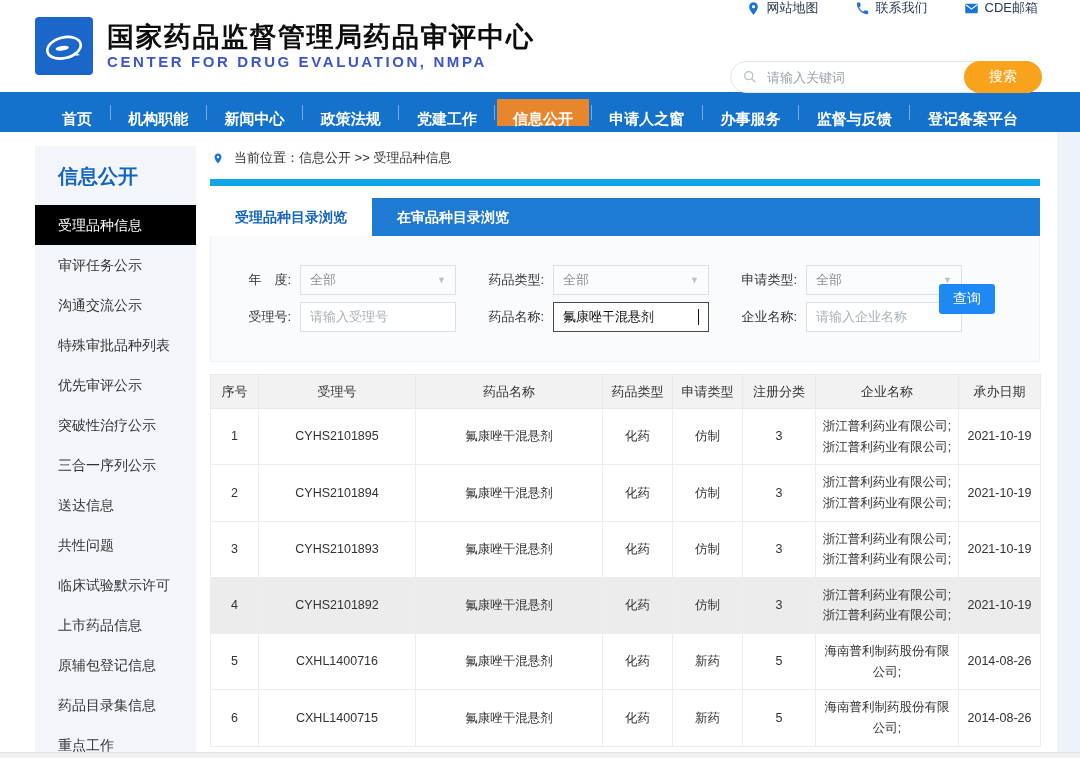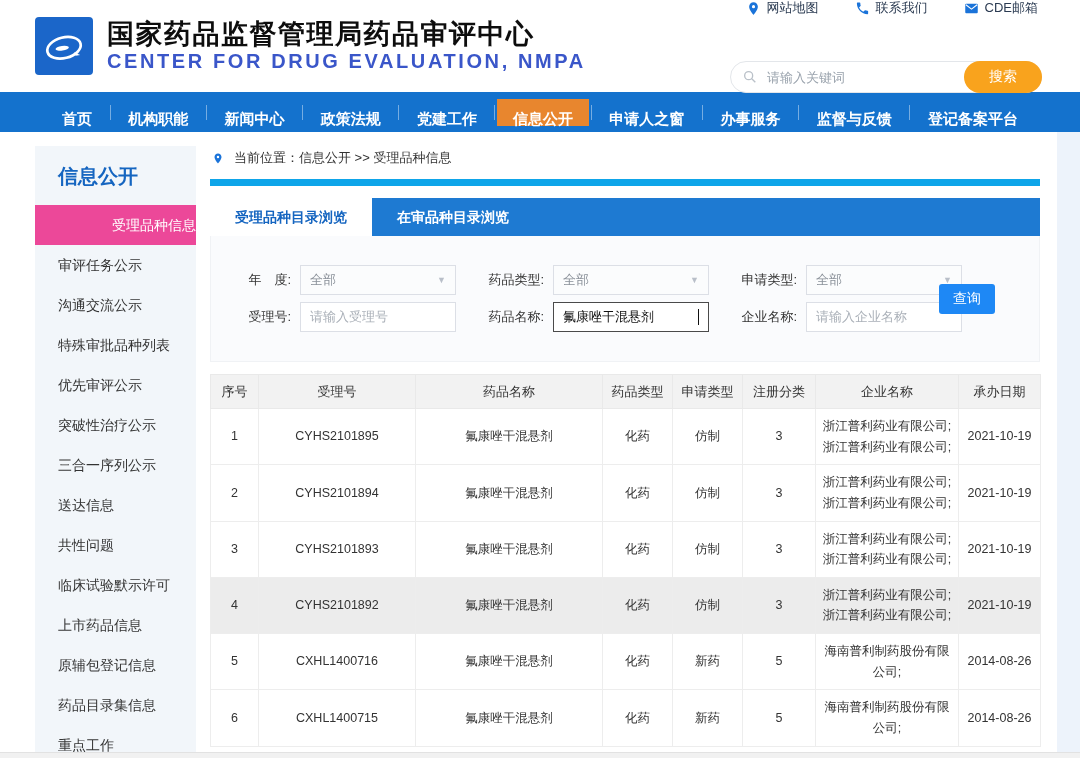--- a/index.html
+++ b/index.html
@@ -5,21 +5,21 @@
   * { margin:0; padding:0; box-sizing:border-box; }
   html,body { width:1080px; height:758px; overflow:hidden; }
   body { font-family:"Liberation Sans","DejaVu Sans",sans-serif; background:#ffffff; position:relative; }
 
   
   .header { height:92px; display:flex; align-items:center; justify-content:space-between; padding:0 38px 0 35px; background:#fff; }
   .brand { display:flex; align-items:center; gap:14px; }
   .logo { width:58px; height:58px; background:#1b66c9; border-radius:4px; flex-shrink:0; display:flex; align-items:center; justify-content:center; }
   .logo svg { width:52px; height:52px; }
   .title-cn { font-size:27px; font-weight:bold; color:#0d0d0d; letter-spacing:1.5px; line-height:1.15; }
-  .title-en { font-size:20px; font-weight:bold; color:#3a56c9; letter-spacing:2.6px; margin-top:0; }
+  .title-en { font-size:15px; font-weight:bold; color:#3a56c9; letter-spacing:2.6px; margin-top:0; }
 
   .header-right { display:flex; flex-direction:column; align-items:flex-end; gap:28px; }
   .quick-links { display:flex; gap:36px; padding-right:4px; }
   .qlink { display:flex; align-items:center; gap:6px; font-size:13px; color:#2b3b52; cursor:pointer; }
   .qlink .qicon { width:15px; height:15px; color:#1a73d9; display:inline-flex; }
   .qlink .qicon svg { width:100%; height:100%; }
   .search-bar { position:relative; width:312px; height:32px;margin-top:16px; }
   .search-input { width:100%; height:100%; border:1px solid #e3e6ea; border-radius:16px; padding:0 92px 0 36px; font-size:13px; color:#666; background:#fff; outline:none; }
   .search-input::placeholder { color:#9aa3ad; }
   .search-icon { position:absolute; left:12px; top:8px; width:16px; height:16px; color:#b9c0c8; }
@@ -30,21 +30,21 @@
   .nav { height:40px; background:#1472cd; display:flex; align-items:center; justify-content:space-between; padding:0 46px; }
   .nav-item { color:#fff; font-size:15px; font-weight:bold; height:27px; line-height:40px; padding:0 16px; white-space:nowrap; cursor:pointer; }
   .nav-item.active { background:#e8862e; }
   .nav-divider { width:1px; height:15px; background:rgba(255,255,255,.42); }
 
   
   .page { display:flex; gap:14px; padding:14px 40px 0 35px; height:620px; }
   .sidebar { width:161px; background:#f2f6fa; flex-shrink:0; overflow:hidden; }
   .sidebar-title { color:#1565c0; font-size:20px; font-weight:bold; padding:17px 0 15px 23px; }
   .side-item { font-size:14px; color:#333; padding:11px 0 11px 23px; cursor:pointer; line-height:18px; }
-  .side-item.active { background:#ec4899; color:#fff;text-align:right; }
+  .side-item.active { background:#000000; color:#fff; }
 
   .main { flex:1; min-width:0; }
   .breadcrumb { display:flex; align-items:center; gap:10px; font-size:13px; color:#333; padding:3px 0 12px 2px; border-bottom:7px solid #0ea5e9; }
   .crumb-icon { width:12px; height:15px; color:#1a73d9; display:inline-flex; }
   .crumb-icon svg { width:100%; height:100%; }
 
   .tabs { margin-top:12px; background:#1e7ad2; height:38px; display:flex; }
   .tab { padding:0 25px; line-height:38px; color:#fff; font-size:14px; font-weight:bold; cursor:pointer; white-space:nowrap; }
   .tab.active { background:#fff; color:#1565c0; }
 

